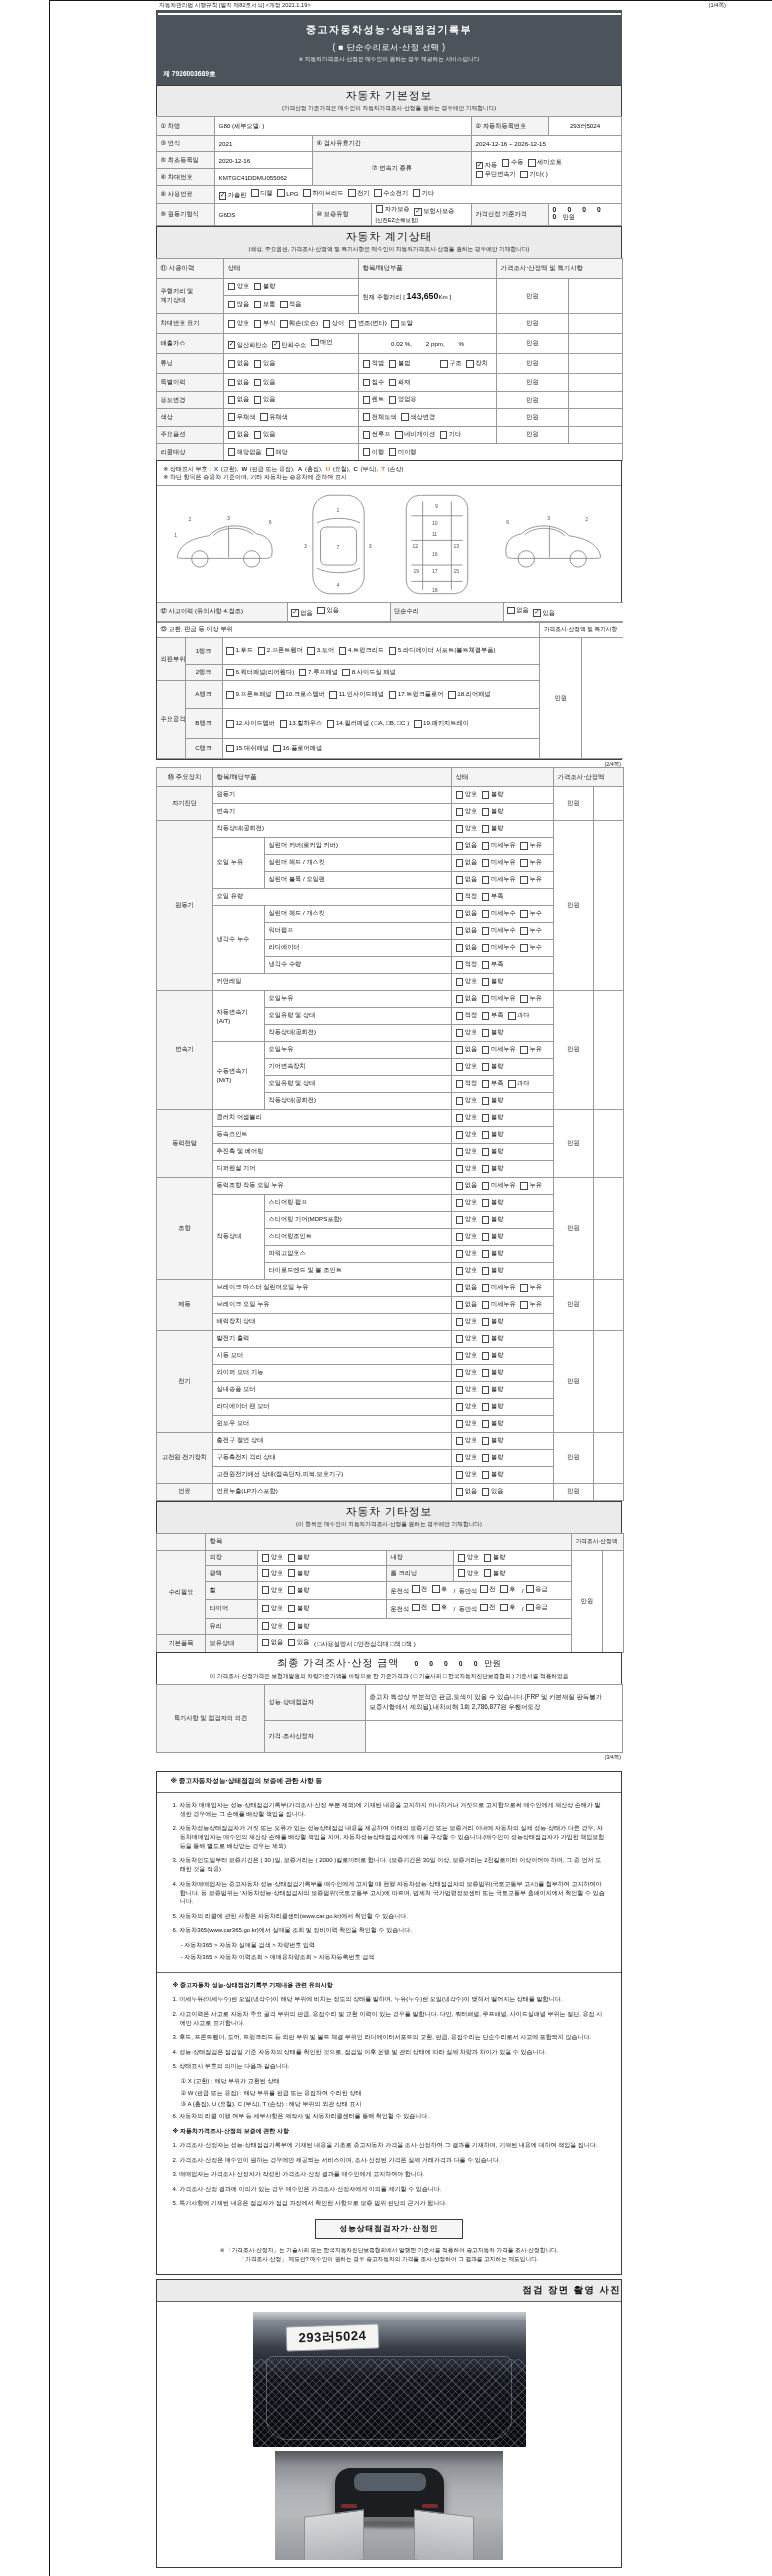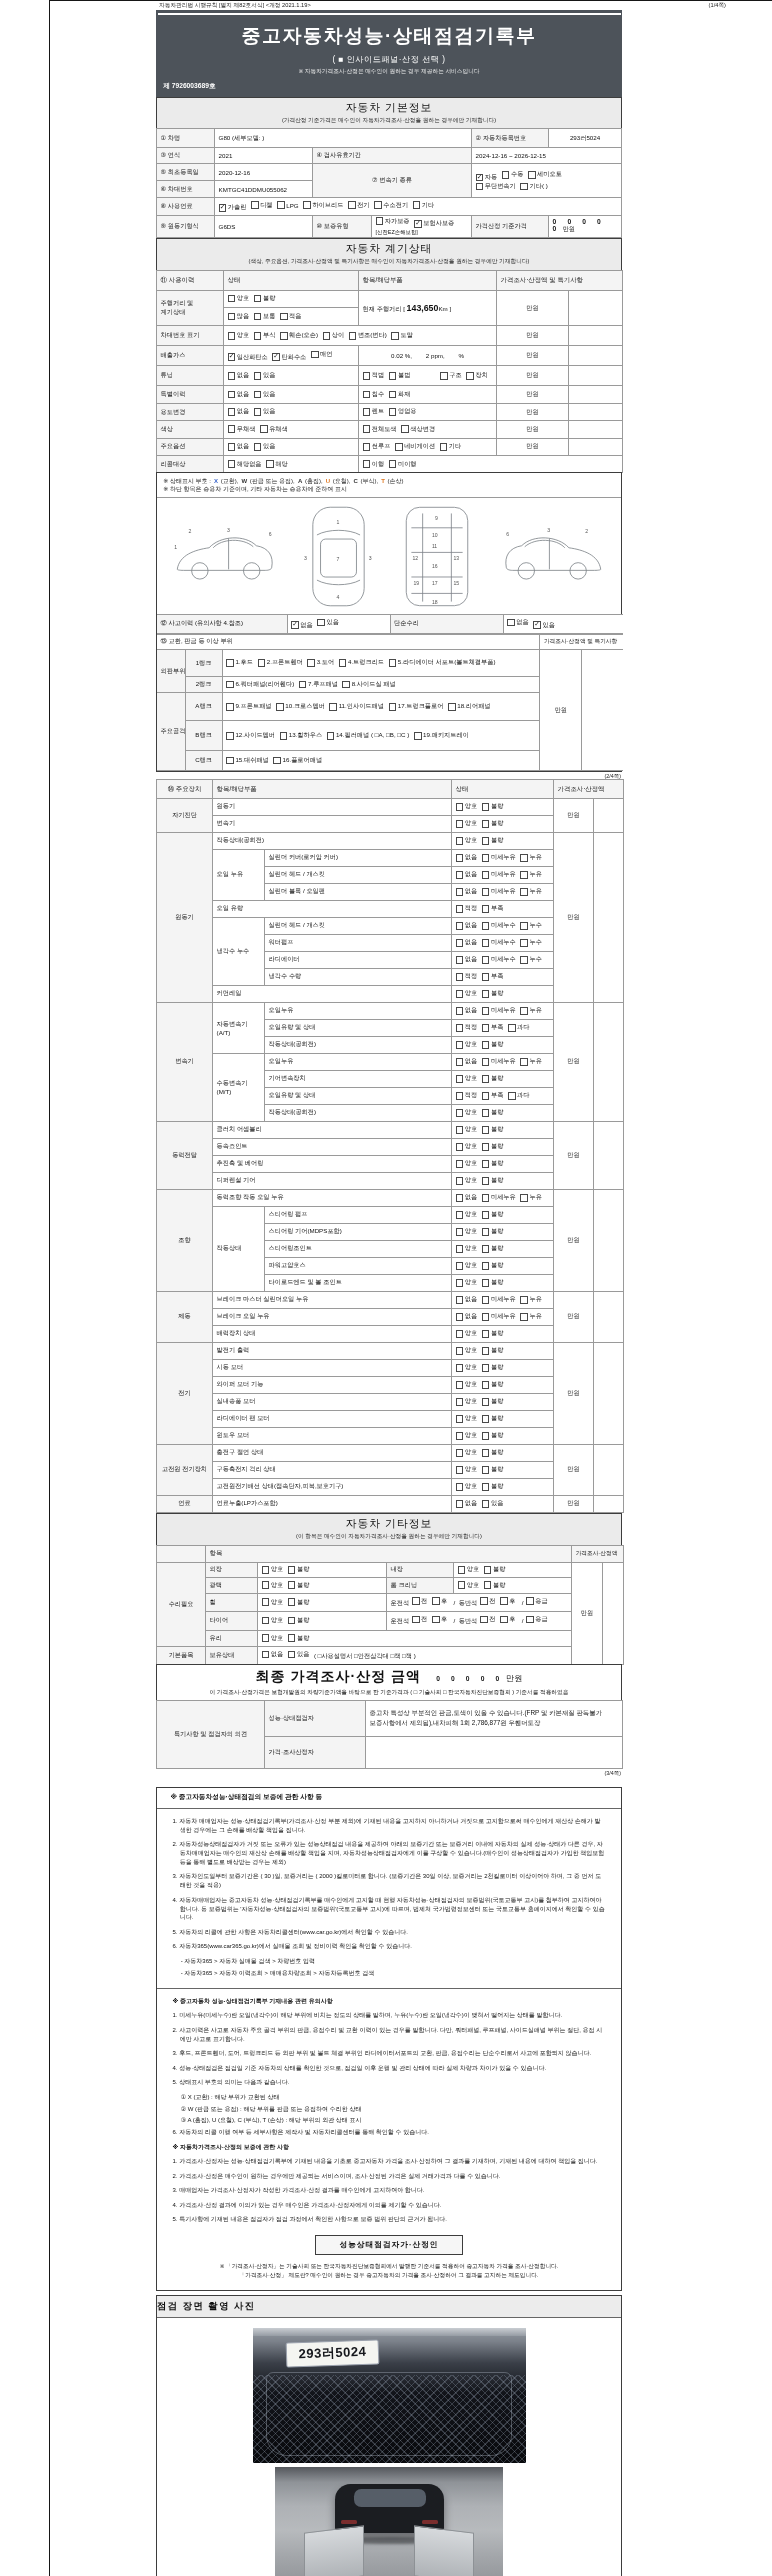--- a/index.html
+++ b/index.html
@@ -5,21 +5,21 @@
   html,body{margin:0;padding:0;background:#fff;}
   body{width:773px;height:2576px;position:relative;font-family:"Liberation Sans","DejaVu Sans",sans-serif;color:#111;}
   .rule-left{position:absolute;left:49px;top:0;width:1px;height:2576px;background:#161616;}
   .rule-top{position:absolute;left:49px;top:0;width:724px;height:1px;background:#161616;}
   .meta-left{position:absolute;left:159px;top:2.1px;font-size:5.7px;color:#222;}
   .meta-right{position:absolute;left:49px;top:2.1px;width:677px;text-align:right;font-size:5.7px;color:#222;}
   #doc{position:absolute;left:156px;top:9.8px;width:466px;}
   
   .dark-head{background:#4d535a;color:#fff;padding:2.6px 0 4.1px;}
   .wline{height:1.5px;background:#fff;margin:1px 1.5px 8.2px;}
-  .h-title{text-align:center;font-size:19px;font-weight:bold;letter-spacing:1.5px;}
+  .h-title{text-align:center;font-size:10px;font-weight:bold;letter-spacing:1.5px;}
   .h-select{text-align:center;font-size:8.2px;margin-top:4.6px;letter-spacing:0.5px;}
   .h-note{text-align:center;font-size:5.7px;margin-top:3.6px;color:#f0f0f0;}
   .h-docno{font-size:6.7px;font-weight:bold;padding:6.2px 0 1px 7.2px;text-align:left;}
   
   .band{background:#ebebeb;border:1px solid #3d3d3d;text-align:center;padding:3.1px 0 3.6px;}
   .band-title{font-size:10.8px;font-weight:normal;letter-spacing:1px;}
   .band-sub{font-size:5.7px;margin-top:2.1px;color:#222;}
   table{border-collapse:collapse;table-layout:fixed;width:466px;margin-top:-1px;background:#fff;}
   td{border:0.5px solid #9a9a9a;font-size:6.2px;padding:1px 3.6px;vertical-align:middle;word-break:keep-all;}
   table{border:1px solid #3d3d3d;}
@@ -38,38 +38,38 @@
   
   .accbox{border:1px solid #3d3d3d;margin-top:-1px;background:#fff;}
   .acc-notes{border-bottom:0.5px solid #9a9a9a;padding:3.1px 6.2px;font-size:6px;line-height:8.8px;}
   .lgk{font-weight:bold;margin:0 1px 0 3.1px;}
   .lgd{color:#222;}
   .diagrams{display:flex;justify-content:space-around;align-items:center;height:114px;padding:1px 2.1px;}
   svg text{font-size:10px;fill:#555;}
   svg path,svg rect,svg circle,svg line,svg ellipse{stroke:#7d8288;fill:none;stroke-width:1.6;}
   
   .finalbox{border:1px solid #3d3d3d;margin-top:-1px;text-align:center;padding:2.6px 0 3.1px;background:#fff;}
-  .flabel{font-size:14px;font-weight:bold;letter-spacing:1px;margin-right:13px;}
+  .flabel{font-size:10px;font-weight:normal;letter-spacing:1px;margin-right:13px;}
   .fbasis{font-size:5.7px;margin-top:2.6px;}
   .pgmark{text-align:right;font-size:5.4px;color:#222;padding:1px 1px 0.5px;}
   
   .nbox{border:1px solid #3d3d3d;margin-top:9.3px;background:#fff;}
   .nband{background:#ececec;border-bottom:0.5px solid #666;text-align:center;font-size:10.3px;font-weight:bold;letter-spacing:1.5px;padding:5.2px 0;}
   .nhead{border-bottom:0.5px solid #666;padding:5.7px 13.4px;font-size:6.7px;font-weight:bold;}
   .nitems{border-bottom:0.5px solid #666;padding:8.2px 15.5px 7.2px;}
   .nmid{padding:8.2px 15.5px 3.1px;}
   .para{font-size:6px;line-height:8.8px;margin:0 0 5.7px;text-indent:-7.2px;padding-left:7.2px;}
   .para.ind1{margin-left:8.2px;margin-bottom:3.1px;}
   .para.pbold{font-weight:bold;text-indent:0;padding-left:0;}
   .nboxwrap{text-align:center;padding:5.2px 0 3.1px;}
   .pricerbox{display:inline-block;border:1px solid #3d3d3d;background:#f6f6f6;font-size:7.7px;font-weight:bold;padding:4.1px 23px;letter-spacing:1px;}
   .nfoot{text-align:center;font-size:5.7px;line-height:8.8px;margin:4.1px 10.3px 7.2px;}
   
   .pbox{border:1px solid #3d3d3d;margin-top:4.1px;background:#fff;padding-bottom:7.2px;}
-  .pband{background:#ececec;border-bottom:0.5px solid #666;text-align:left;font-size:9.3px;font-weight:bold;letter-spacing:1.5px;padding:4.1px 0;}
+  .pband{background:#ececec;border-bottom:0.5px solid #666;text-align:right;font-size:9.3px;font-weight:bold;letter-spacing:1.5px;padding:4.1px 0;}
   .photo1{width:273px;height:135px;margin:9.3px auto 3.1px;position:relative;overflow:hidden;
     background:linear-gradient(180deg,#969ca4 0%,#7b818a 10%,#3a3f48 26%,#12141a 48%,#08090c 100%);}
   .hoodline{position:absolute;top:0;left:0;right:0;height:8.2px;background:linear-gradient(180deg,#c9cdd2,#969ca4);}
   .grille{position:absolute;left:0;right:0;top:47px;bottom:0;
     background:repeating-linear-gradient(45deg,rgba(150,162,180,.30) 0 1px,transparent 1px 5.2px),
                repeating-linear-gradient(-45deg,rgba(150,162,180,.30) 0 1px,transparent 1px 5.2px);}
   .grille-frame{position:absolute;left:13.4px;right:13.4px;top:44px;bottom:7.2px;border:1.5px solid rgba(190,200,215,.35);border-radius:7.2px 7.2px 20.6px 20.6px;}
   .plate{position:absolute;left:33px;top:13.4px;width:91px;height:23px;background:#f4f5f1;border:1px solid #9aa1ad;border-radius:2.1px;
     color:#15171c;font-size:13px;font-weight:bold;text-align:center;line-height:21.6px;letter-spacing:0.5px;transform:rotate(-2deg);}
   .photo2{width:228px;height:109px;margin:4.1px auto 0;position:relative;overflow:hidden;
@@ -93,21 +93,21 @@
 <div class="rule-left"></div>
 <div class="rule-top"></div>
 <div class="meta-left">자동차관리법 시행규칙 [별지 제82호서식] &lt;개정 2021.1.19&gt;</div>
 <div class="meta-right">(1/4쪽)</div>
 
 <div id="doc">
 
   <div class="dark-head">
     <div class="wline"></div>
     <div class="h-title">중고자동차성능·상태점검기록부</div>
-    <div class="h-select">( ■ 인사이드패널·산정 선택 )</div>
+    <div class="h-select">( ■ 단순수리로서·산정 선택 )</div>
     <div class="h-note">※ 자동차가격조사·산정은 매수인이 원하는 경우 제공하는 서비스입니다</div>
     <div class="h-docno">제 7926003689호</div>
   </div>
 
   <div class="band">
     <div class="band-title">자동차 기본정보</div>
     <div class="band-sub">(가격산정 기준가격은 매수인이 자동차가격조사·산정을 원하는 경우에만 기재합니다)</div>
   </div>
   <table>
     <colgroup>

